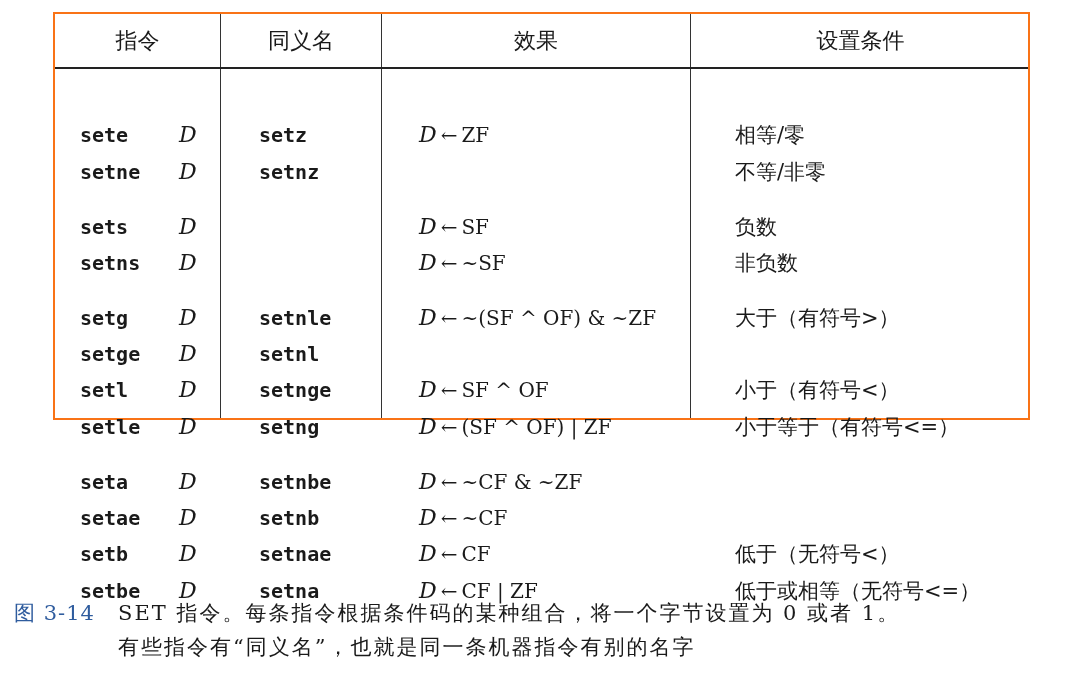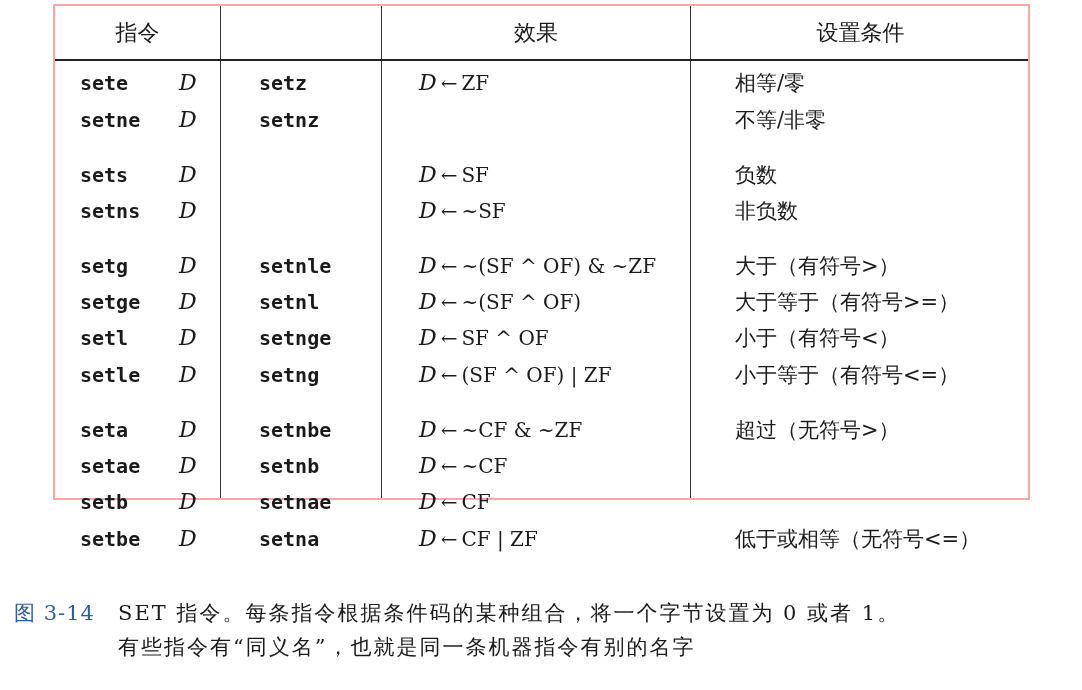--- a/index.html
+++ b/index.html
@@ -11,24 +11,24 @@
       width: 1082px;
       height: 690px;
       position: relative;
       overflow: hidden;
       color: #1a1a1a;
       font-family: "DejaVu Serif", serif;
     }
     .table-wrap {
       position: absolute;
       left: 53px;
-      top: 4px;
+      top: 12px;
       width: 977px;
-      height: 496px;
-      border: 2px solid #fca5a5;
+      height: 408px;
+      border: 2px solid #f97316;
       box-sizing: border-box;
     }
     .vline {
       position: absolute;
       top: 0;
       bottom: 0;
       width: 0;
       border-left: 1.5px solid #333;
     }
     .hline {
@@ -47,20 +47,21 @@
       text-align: center;
       font-family: "DejaVu Sans", sans-serif;
       font-size: 22px;
       color: #1a1a1a;
     }
     .row {
       position: absolute;
       left: 0;
       right: 0;
       height: 36px;
+      margin-top: 44px;
     }
     .cell {
       position: absolute;
       top: 0;
       height: 36px;
       line-height: 36px;
       white-space: nowrap;
     }
     .mono {
       font-family: "DejaVu Sans Mono", monospace;
@@ -115,20 +116,21 @@
 </head>
 <body>
 
 <div class="table-wrap">
   <div class="vline" style="left:165px"></div>
   <div class="vline" style="left:326px"></div>
   <div class="vline" style="left:635px"></div>
   <div class="hline"></div>
 
   <div class="hdr" style="left:0;width:165px">指令</div>
+  <div class="hdr" style="left:166px;width:160px">同义名</div>
   <div class="hdr" style="left:327px;width:308px">效果</div>
   <div class="hdr" style="left:636px;width:339px">设置条件</div>
 
   <div id="rows-container">
       <div class="row" style="top: 59px;">
         <span class="cell mono" style="left:25px">sete</span>
         <span class="cell ital" style="left:124px">D</span>
         <span class="cell mono" style="left:204px">setz</span>
         <span class="cell effect" style="left:364px"><span class="d">D</span><span class="arrow">←</span><span>ZF</span></span>
         <span class="cell cond" style="left:680px">相等/零</span>
@@ -157,55 +159,53 @@
         <span class="cell mono" style="left:25px">setg</span>
         <span class="cell ital" style="left:124px">D</span>
         <span class="cell mono" style="left:204px">setnle</span>
         <span class="cell effect" style="left:364px"><span class="d">D</span><span class="arrow">←</span><span>~(SF ^ OF) &amp; ~ZF</span></span>
         <span class="cell cond" style="left:680px">大于（有符号&gt;）</span>
       </div>
       <div class="row" style="top: 278px;">
         <span class="cell mono" style="left:25px">setge</span>
         <span class="cell ital" style="left:124px">D</span>
         <span class="cell mono" style="left:204px">setnl</span>
-        <span class="cell effect" style="left:364px"><span class="d">D</span><span class="arrow">←</span><span>~(SF ^ OF)</span></span>
-        <span class="cell cond" style="left:680px">大于等于（有符号&gt;=）</span>
       </div>
       <div class="row" style="top: 314px;">
         <span class="cell mono" style="left:25px">setl</span>
         <span class="cell ital" style="left:124px">D</span>
         <span class="cell mono" style="left:204px">setnge</span>
         <span class="cell effect" style="left:364px"><span class="d">D</span><span class="arrow">←</span><span>SF ^ OF</span></span>
         <span class="cell cond" style="left:680px">小于（有符号&lt;）</span>
       </div>
       <div class="row" style="top: 351px;">
         <span class="cell mono" style="left:25px">setle</span>
         <span class="cell ital" style="left:124px">D</span>
         <span class="cell mono" style="left:204px">setng</span>
         <span class="cell cond" style="left:680px">小于等于（有符号&lt;=）</span>
         <span class="cell effect" style="left:364px"><span class="d">D</span><span class="arrow">←</span><span>(SF ^ OF) | ZF</span></span>
       </div>
       <div class="row" style="top: 406px;">
         <span class="cell mono" style="left:25px">seta</span>
         <span class="cell ital" style="left:124px">D</span>
         <span class="cell mono" style="left:204px">setnbe</span>
         <span class="cell effect" style="left:364px"><span class="d">D</span><span class="arrow">←</span><span>~CF &amp; ~ZF</span></span>
-        <span class="cell cond" style="left:680px">超过（无符号&gt;）</span>
       </div>
       <div class="row" style="top: 442px;">
         <span class="cell mono" style="left:25px">setae</span>
         <span class="cell ital" style="left:124px">D</span>
         <span class="cell mono" style="left:204px">setnb</span>
         <span class="cell effect" style="left:364px"><span class="d">D</span><span class="arrow">←</span><span>~CF</span></span>
       </div>
       <div class="row" style="top: 478px;">
         <span class="cell mono" style="left:25px">setb</span>
         <span class="cell ital" style="left:124px">D</span>
         <span class="cell mono" style="left:204px">setnae</span>
         <span class="cell effect" style="left:364px"><span class="d">D</span><span class="arrow">←</span><span>CF</span></span>
+        <span class="cell cond" style="left:680px">低于（无符号&lt;）</span>
       </div>
       <div class="row" style="top: 515px;">
         <span class="cell mono" style="left:25px">setbe</span>
         <span class="cell ital" style="left:124px">D</span>
         <span class="cell mono" style="left:204px">setna</span>
         <span class="cell effect" style="left:364px"><span class="d">D</span><span class="arrow">←</span><span>CF | ZF</span></span>
         <span class="cell cond" style="left:680px">低于或相等（无符号&lt;=）</span>
       </div>
     </div>
 </div>

